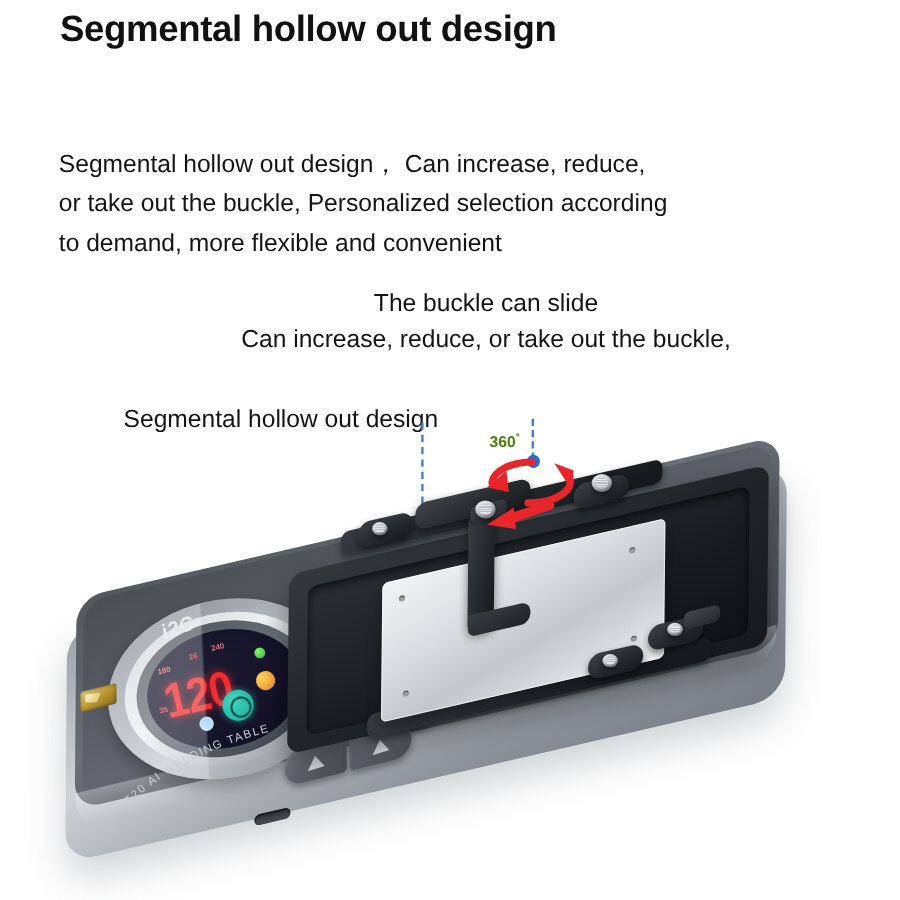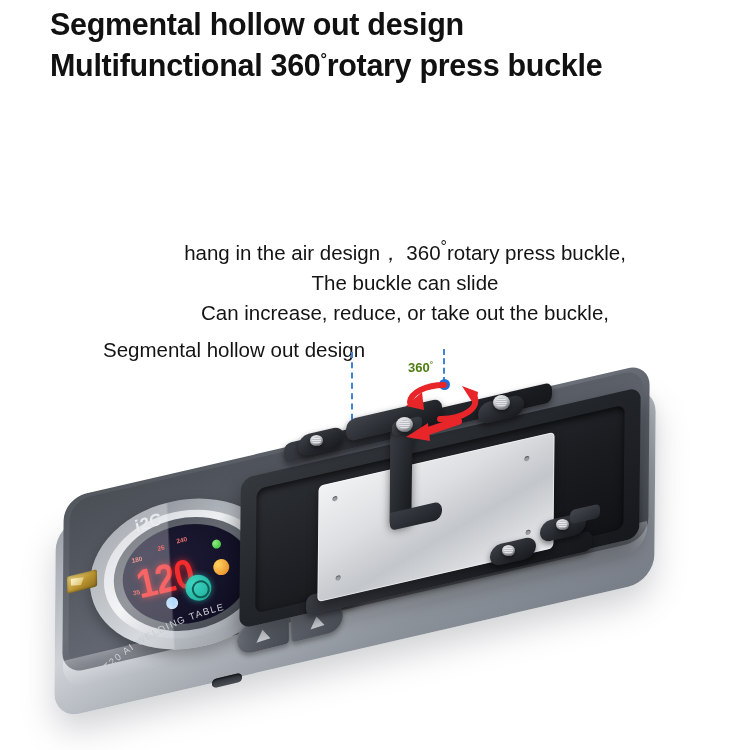--- a/index.html
+++ b/index.html
@@ -322,26 +322,29 @@
   .rot-arrows{position:absolute;left:394px;top:372px;width:96px;height:60px;}
   .red-arrow-left{position:absolute;left:398px;top:413px;width:66px;height:34px;}
 </style>
 </head>
 <body>
 
 <div class="page">
 
   <div class="headline">
     <span class="ln">Segmental hollow out design</span>
-    <span class="ln"><span>Multifunctional 360</span><span class="deg">°</span><span>rotary press buckle</span></span>
-  </div>
-
+  </div>
+
+  <div class="para-left">
+    <span class="ln">Segmental hollow out design， Can increase, reduce,</span>
+    <span class="ln">or take out the buckle, Personalized selection according</span>
+    <span class="ln">to demand, more flexible and convenient</span>
+  </div>
 
   <div class="para-center">
-    <span class="ln"><span>hang in the air design， 360</span><span class="deg">°</span><span>rotary press buckle,</span></span>
     <span class="ln">The buckle can slide</span>
     <span class="ln">Can increase, reduce, or take out the buckle,</span>
   </div>
 
   <div class="callout">Segmental hollow out design</div>
 
   <div class="lead-v1"></div>
   <div class="lead-v2"></div>
   <div class="lead-h"></div>
   <div class="dot d1"></div>

